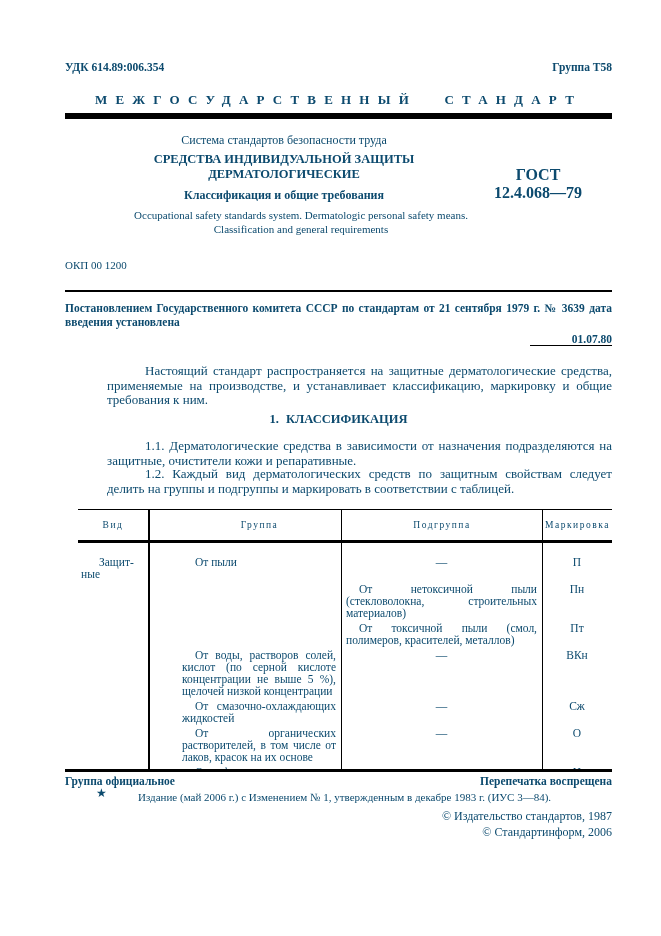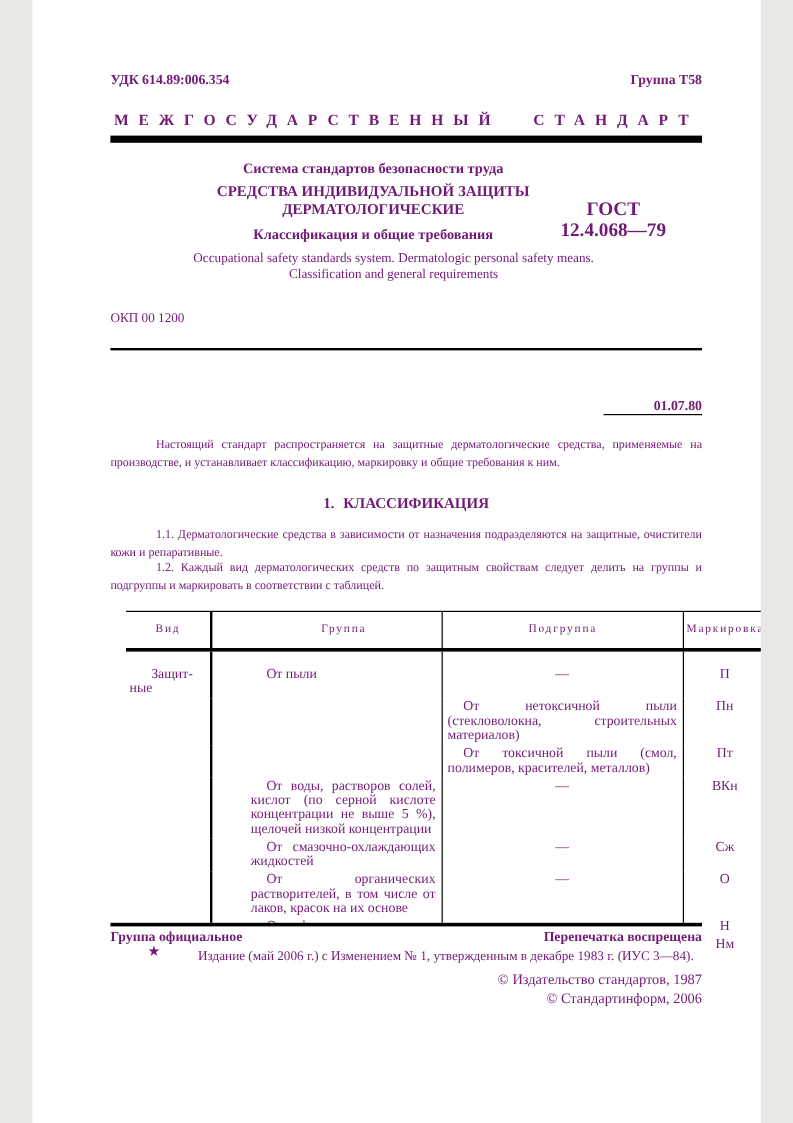--- a/index.html
+++ b/index.html
@@ -1,51 +1,51 @@
 <!DOCTYPE html>
 <html><head>
 <meta charset="utf-8">
 <style>
   html,body{margin:0;padding:0;background:#e8e8e4;}
   .page{
-    position:relative;width:607px;height:936px;background:#ffffff;
-    font-family:"Liberation Serif","DejaVu Serif",serif;color:#701a75;
+    position:relative;width:661px;height:936px;background:#ffffff;
+    font-family:"Liberation Serif","DejaVu Serif",serif;color:#0c4a6e;
     overflow:hidden;margin:0 auto;
   }
   .abs{position:absolute;left:65px;right:49px;}
 
   
   .row-udk{top:61px;display:flex;justify-content:space-between;
     font-size:11.5px;font-weight:bold;}
 
   
   .banner{top:92px;text-align:center;font-weight:bold;font-size:13px;
     letter-spacing:8.2px;word-spacing:16px;white-space:nowrap;}
   .bar{top:113px;height:6px;background:#000;}
 
   
   .title-block{top:133px;left:65px;width:438px;text-align:center;}
-  .title-sys{font-size:12px;font-weight:bold;margin-bottom:4px;}
+  .title-sys{font-size:12px;font-weight:normal;margin-bottom:4px;}
   .title-main{font-size:12.5px;font-weight:bold;line-height:15px;}
   .title-sub{font-size:12px;font-weight:bold;margin-top:6px;}
   .gost-block{position:absolute;top:166px;right:58px;width:130px;
     text-align:center;font-weight:bold;font-size:16px;line-height:18px;}
   .english{top:209px;left:65px;width:472px;text-align:center;
     font-size:11px;line-height:13.5px;}
 
   .codes{top:260px;font-size:11px;line-height:11.5px;}
   .rule{top:290px;height:2px;background:#000;}
 
   .decree{top:301px;font-size:11.5px;font-weight:bold;line-height:14px;
     text-align:justify;}
   .decree-date{top:333px;text-align:right;font-size:11.5px;font-weight:bold;}
   .decree-date span{border-bottom:1.2px solid #000;padding-left:42px;}
 
-  .para{font-size:10px;line-height:14.5px;text-align:justify;
-    text-indent:38px;}
+  .para{font-size:13px;line-height:14.5px;text-align:justify;
+    text-indent:38px;margin-left:42px;}
   .intro{top:364px;}
   .h1{top:412px;text-align:center;font-weight:bold;font-size:12.5px;
     word-spacing:4px;}
   .p11{top:439px;}
   .p12{top:467px;}
 
   
   .dtable{position:absolute;top:509px;left:78px;width:534px;
     border-top:1.5px solid #000;}
   .trow{display:grid;grid-template-columns:72px 192px 201px 69px;}
@@ -105,20 +105,21 @@
     <div>Occupational safety standards system. Dermatologic personal safety means.</div>
     <div>Classification and general requirements</div>
   </div>
 
   <div class="abs codes">
     <div>ОКП 00 1200</div>
   </div>
 
   <div class="abs rule"></div>
 
+  <div class="abs decree">Постановлением Государственного комитета СССР по стандартам от 21 сентября 1979 г. № 3639 дата введения установлена</div>
   <div class="abs decree-date"><span>01.07.80</span></div>
 
   <div class="abs para intro">Настоящий стандарт распространяется на защитные дерматологические средства, применяемые на производстве, и устанавливает классификацию, маркировку и общие требования к ним.</div>
 
   <div class="abs h1">1. КЛАССИФИКАЦИЯ</div>
   <div class="abs para p11">1.1. Дерматологические средства в зависимости от назначения подразделяются на защитные, очистители кожи и репаративные.</div>
   <div class="abs para p12">1.2. Каждый вид дерматологических средств по защитным свойствам следует делить на группы и подгруппы и маркировать в соответствии с таблицей.</div>
 
   <div class="dtable">
     <div class="trow thead">

